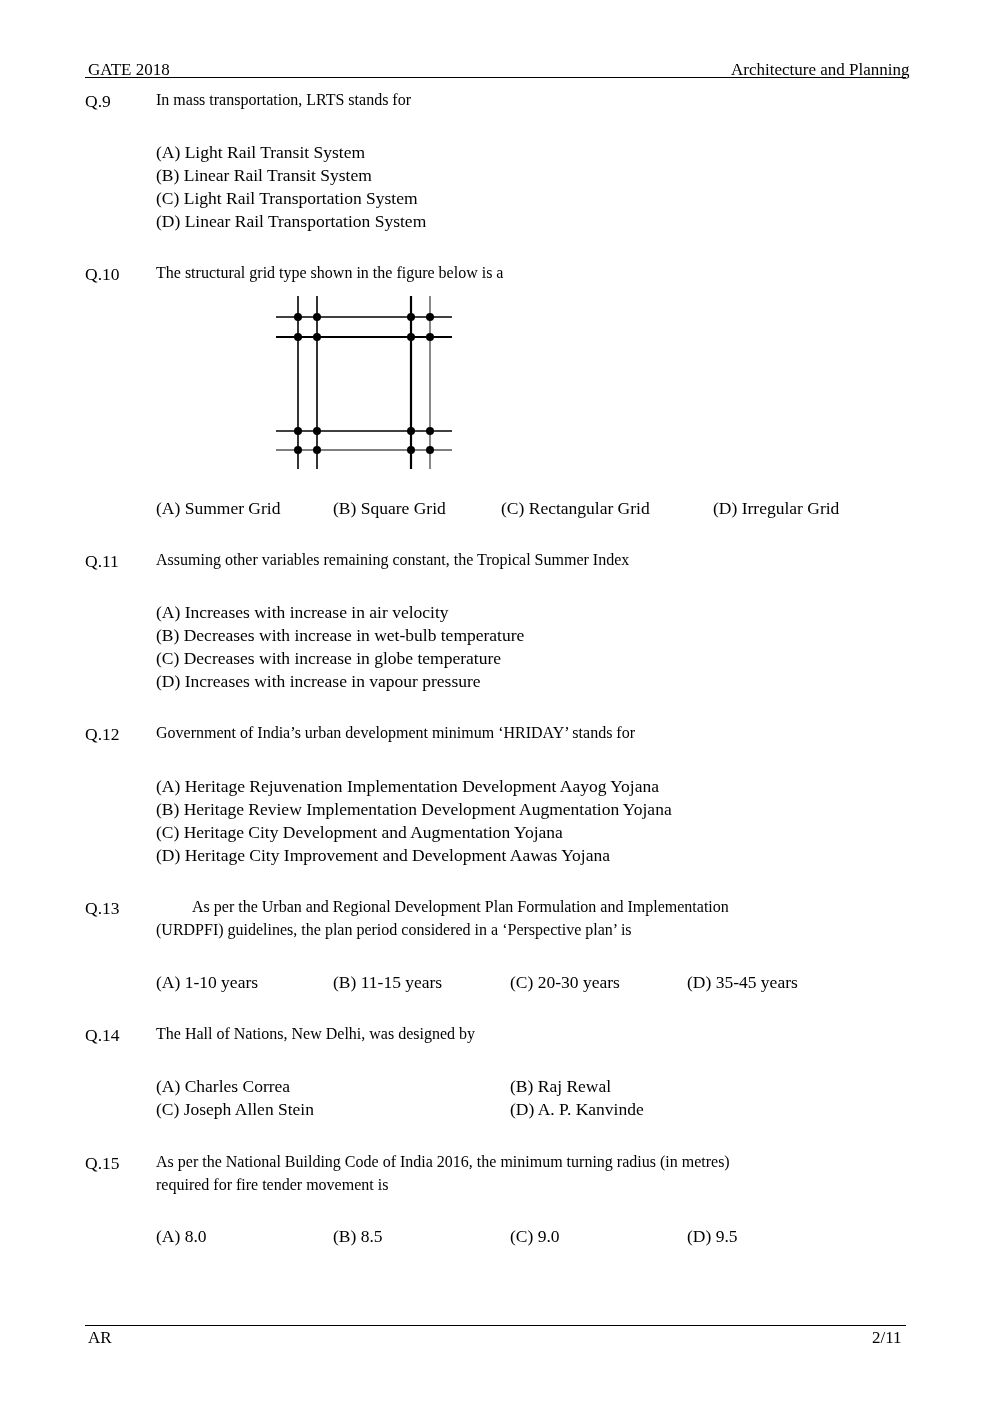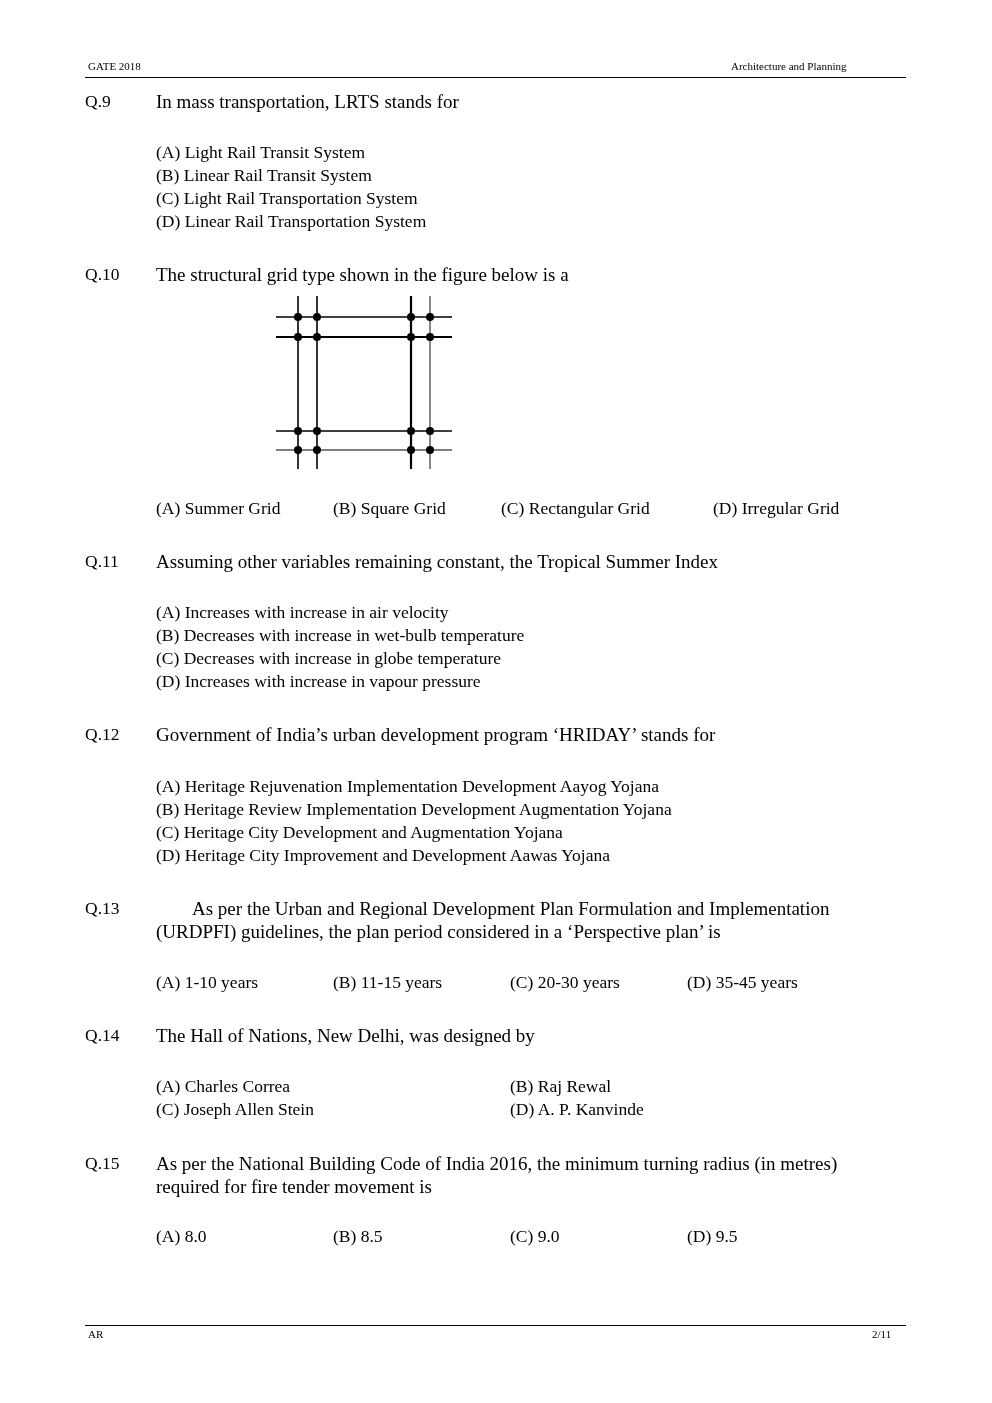--- a/index.html
+++ b/index.html
@@ -1,21 +1,21 @@
 <!DOCTYPE html>
 <html><head>
 <meta charset="utf-8">
 <style>
   html, body { margin: 0; padding: 0; background: #ffffff; }
   body { width: 992px; height: 1403px; position: relative; font-family: "Liberation Serif", "DejaVu Serif", serif; color: #000; overflow: hidden; }
   .abs { position: absolute; white-space: nowrap; }
-  .hdr { font-size: 11px; top: 60px; }
+  .hdr { font-size: 17px; top: 60px; }
   .rule { position: absolute; left: 85px; width: 821px; height: 1px; background: #000; }
   .qnum { font-size: 17.5px; left: 85px; }
-  .qtext { font-size: 19px; left: 156px; }
+  .qtext { font-size: 16px; left: 156px; }
   .opt { font-size: 17.5px; margin-top: 16px; }
   svg { position: absolute; }
 </style>
 </head>
 <body>
 
 <div class="abs hdr" style="left:88px;">GATE 2018</div>
 <div class="abs hdr" style="left:731px;">Architecture and Planning</div>
 <div class="rule" style="top:77px;"></div>
 
@@ -75,21 +75,21 @@
   <div class="abs qnum" style="top:551px;">Q.11</div>
   <div class="abs qtext" style="top:551px;">Assuming other variables remaining constant, the Tropical Summer Index</div>
   <div class="abs opt" style="left:156px; top:586px;">(A) Increases with increase in air velocity</div>
   <div class="abs opt" style="left:156px; top:609px;">(B) Decreases with increase in wet-bulb temperature</div>
   <div class="abs opt" style="left:156px; top:632px;">(C) Decreases with increase in globe temperature</div>
   <div class="abs opt" style="left:156px; top:655px;">(D) Increases with increase in vapour pressure</div>
 </div>
 
 <div>
   <div class="abs qnum" style="top:724px;">Q.12</div>
-  <div class="abs qtext" style="top:724px;">Government of India’s urban development program ‘HRIDAY’ stands for</div>
+  <div class="abs qtext" style="top:724px;">Government of India’s urban development minimum ‘HRIDAY’ stands for</div>
   <div class="abs opt" style="left:156px; top:760px;">(A) Heritage Rejuvenation Implementation Development Aayog Yojana</div>
   <div class="abs opt" style="left:156px; top:783px;text-align:center;">(B) Heritage Review Implementation Development Augmentation Yojana</div>
   <div class="abs opt" style="left:156px; top:806px;">(C) Heritage City Development and Augmentation Yojana</div>
   <div class="abs opt" style="left:156px; top:829px;">(D) Heritage City Improvement and Development Aawas Yojana</div>
 </div>
 
 <div>
   <div class="abs qnum" style="top:898px;">Q.13</div>
   <div class="abs qtext" style="top:898px;margin-left:36px;">As per the Urban and Regional Development Plan Formulation and Implementation</div>
   <div class="abs qtext" style="top:921px;">(URDPFI) guidelines, the plan period considered in a ‘Perspective plan’ is</div>

